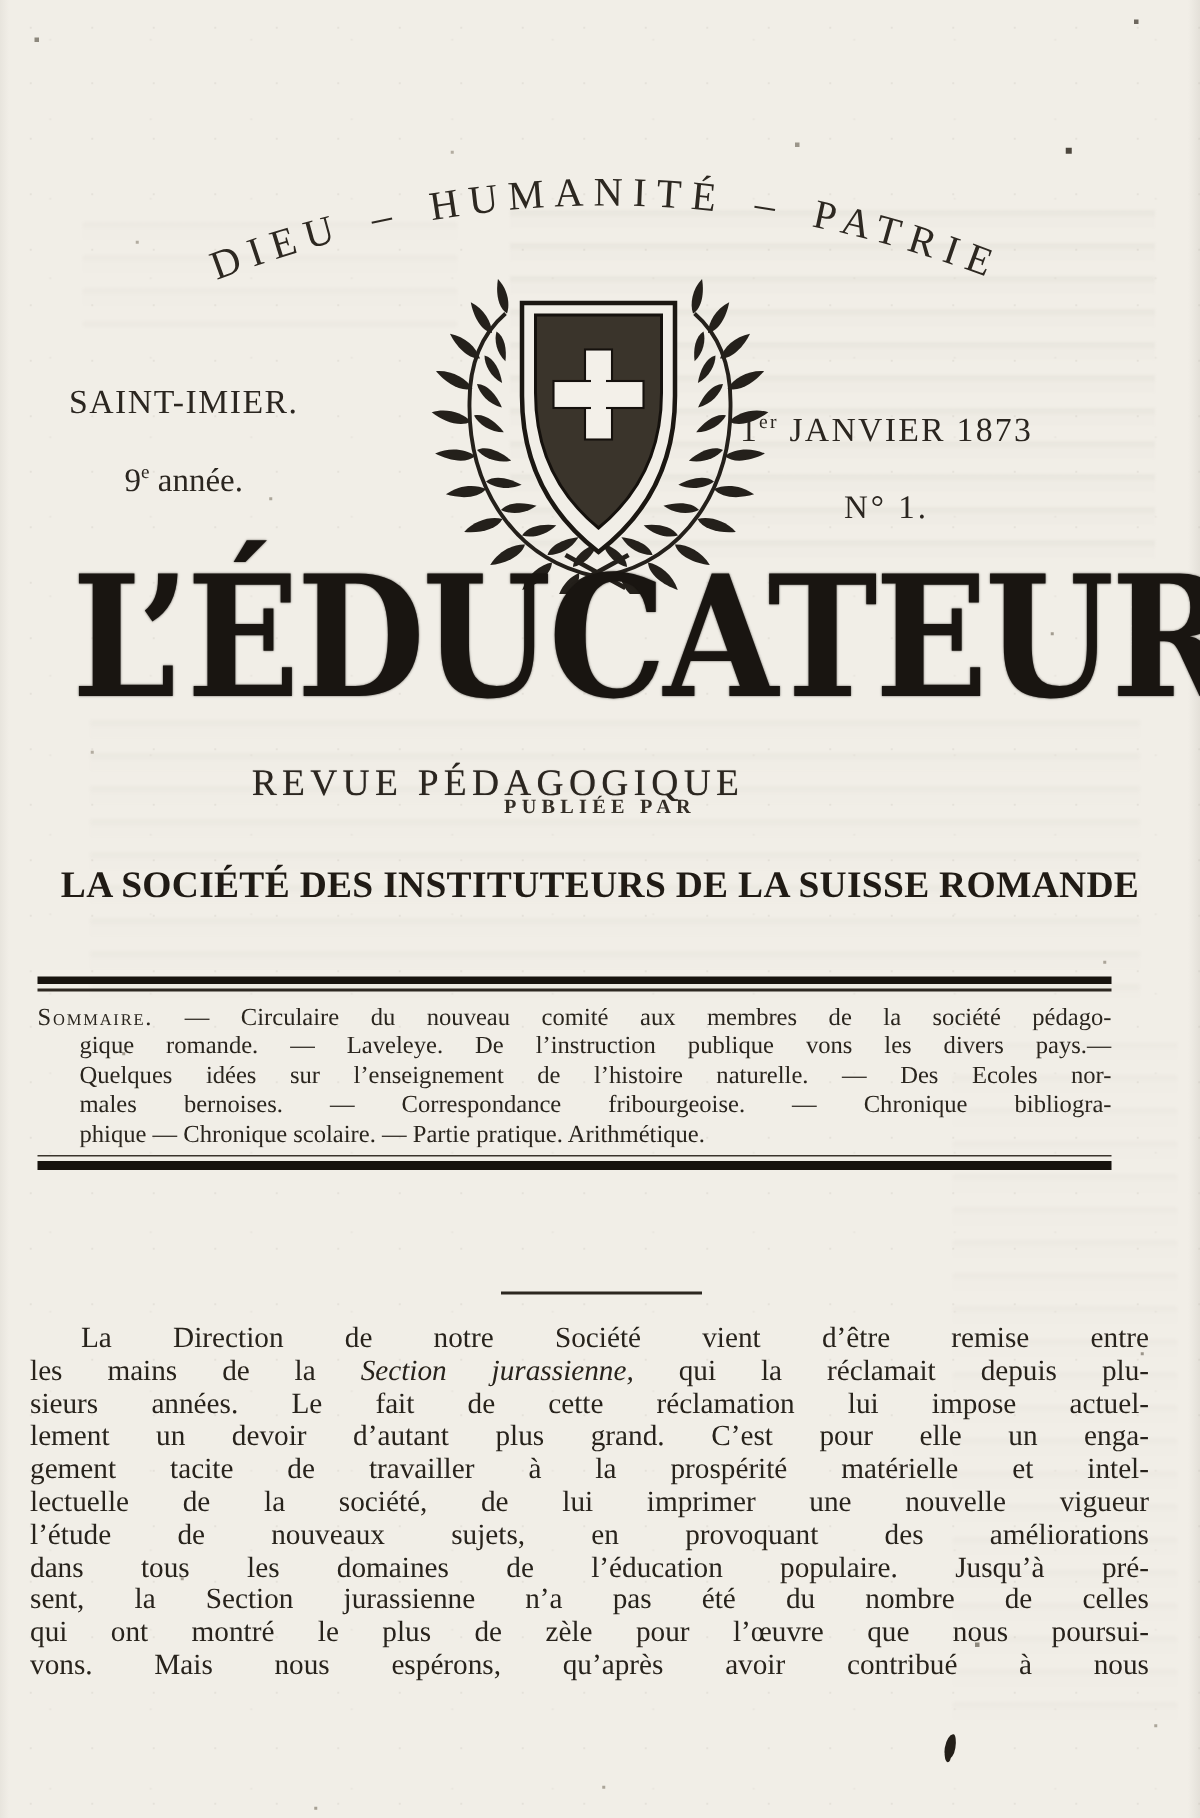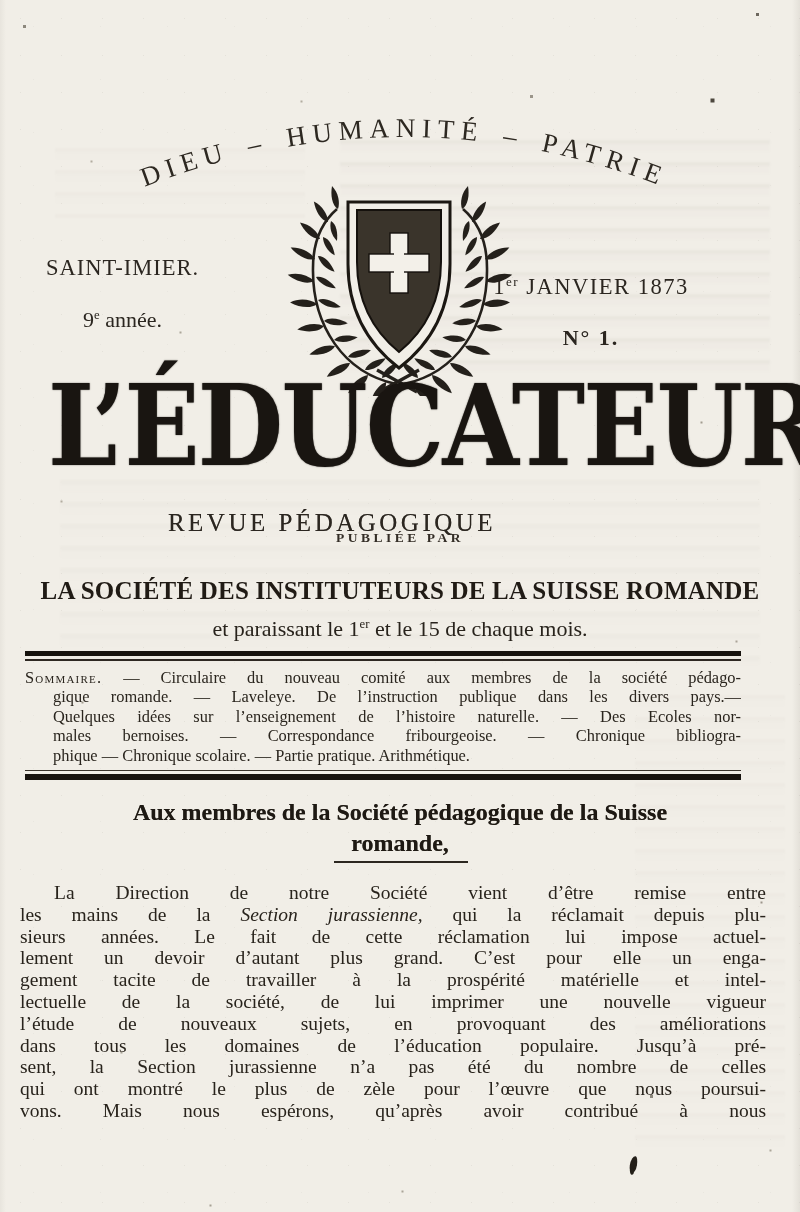--- a/index.html
+++ b/index.html
@@ -23,21 +23,21 @@
   
   #motto-svg{left:84px; top:96px; width:640px; height:112px;}
   #motto-svg text{font-family:"Liberation Serif",serif; font-size:27px;
     letter-spacing:6.5px; word-spacing:6px; fill:#2d2821;}
   
   .mast-left{left:30px; top:255px; width:185px; text-align:center;}
   .mast-right{left:450px; top:274px; width:282px; text-align:center;}
   .mast-place{font-size:22.5px; letter-spacing:1px; color:#2b2620;}
   .mast-annee{margin-top:26px; font-size:22px; color:#2b2620;}
   .mast-date{font-size:22.5px; letter-spacing:1.5px; color:#2b2620;}
-  .mast-issue{margin-top:25px; font-size:22px; letter-spacing:2px; color:#2b2620;font-weight:bold;}
+  .mast-issue{margin-top:25px; font-size:22px; letter-spacing:2px; color:#2b2620;}
   sup{font-size:58%; vertical-align:super; line-height:0;}
   
   #emblem-svg{left:282px; top:176px; width:236px; height:220px;}
   
   .title{left:0; top:377px; width:800px; text-align:center;
     font-family:"DejaVu Serif",serif; font-weight:bold; font-size:112px; line-height:98px;
     letter-spacing:-2px; color:#191511; transform:scaleX(0.88); transform-origin:50% 0;
     text-shadow:0 0 1.5px rgba(25,21,17,0.75);}
   .subtitle{left:0; top:509px; width:664px; text-align:center;
     font-size:25px; letter-spacing:3.5px; color:#2b2620; text-shadow:0 0 0.5px rgba(43,38,32,0.6);}
@@ -154,40 +154,35 @@
         <rect x="91" y="82" width="52" height="10" fill="#f3f0e9"></rect>
       </g>
     </g>
   </svg>
 
   <div class="abs title">L’ÉDUCATEUR</div>
 
   <div class="abs subtitle">REVUE PÉDAGOGIQUE</div>
   <div class="abs pubby">PUBLIÉE PAR</div>
   <div class="abs society">LA SOCIÉTÉ DES INSTITUTEURS DE LA SUISSE ROMANDE</div>
-  <div class="abs freq"><span>et paraissant le 1</span><sup>er</sup><span> et le 15 de chaque mois.</span></div>
 
   <div class="abs rule r1a"></div>
   <div class="abs rule r1b"></div>
 
   <div class="abs sommaire">
     <div class="sline"><span class="sc">Sommaire.</span><span> — Circulaire du nouveau comité aux membres de la société pédago-</span></div>
-    <div class="sline ind">gique romande. — Laveleye. De l’instruction publique dans les divers pays.—</div>
+    <div class="sline ind">gique romande. — Laveleye. De l’instruction publique vons les divers pays.—</div>
     <div class="sline ind">Quelques idées sur l’enseignement de l’histoire naturelle. — Des Ecoles nor-</div>
     <div class="sline ind">males bernoises. — Correspondance fribourgeoise. — Chronique bibliogra-</div>
     <div class="sline ind noj">phique — Chronique scolaire. — Partie pratique. Arithmétique.</div>
   </div>
 
   <div class="abs rule r2a"></div>
   <div class="abs rule r2b"></div>
 
-  <div class="abs heading">
-    <div>Aux membres de la Société pédagogique de la Suisse</div>
-    <div>romande,</div>
-  </div>
   <div class="abs srule"></div>
 
   <div class="abs bodytext">
     <div class="bline first">La Direction de notre Société vient d’être remise entre</div>
     <div class="bline"><span>les mains de la </span><span class="it">Section jurassienne,</span><span> qui la réclamait depuis plu-</span></div>
     <div class="bline">sieurs années. Le fait de cette réclamation lui impose actuel-</div>
     <div class="bline">lement un devoir d’autant plus grand. C’est pour elle un enga-</div>
     <div class="bline">gement tacite de travailler à la prospérité matérielle et intel-</div>
     <div class="bline">lectuelle de la société, de lui imprimer une nouvelle vigueur</div>
     <div class="bline">l’étude de nouveaux sujets, en provoquant des améliorations</div>

